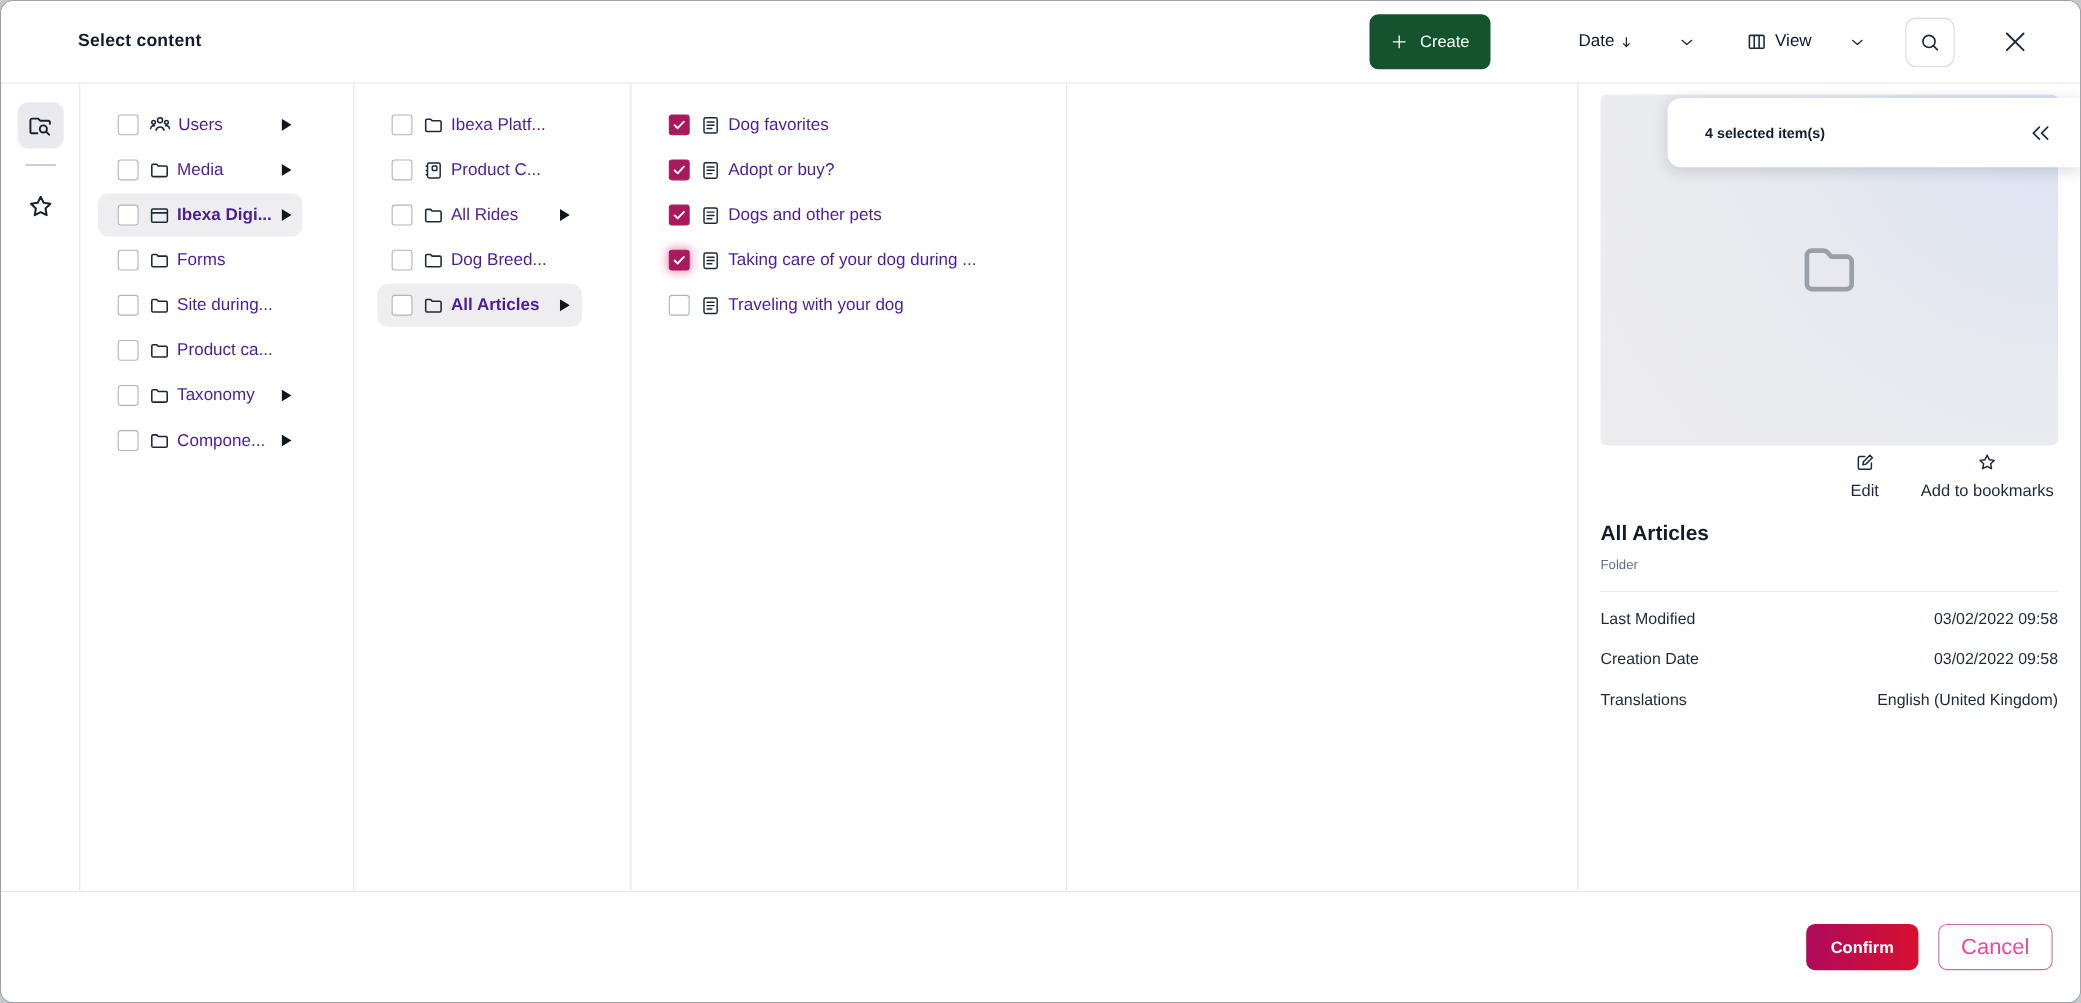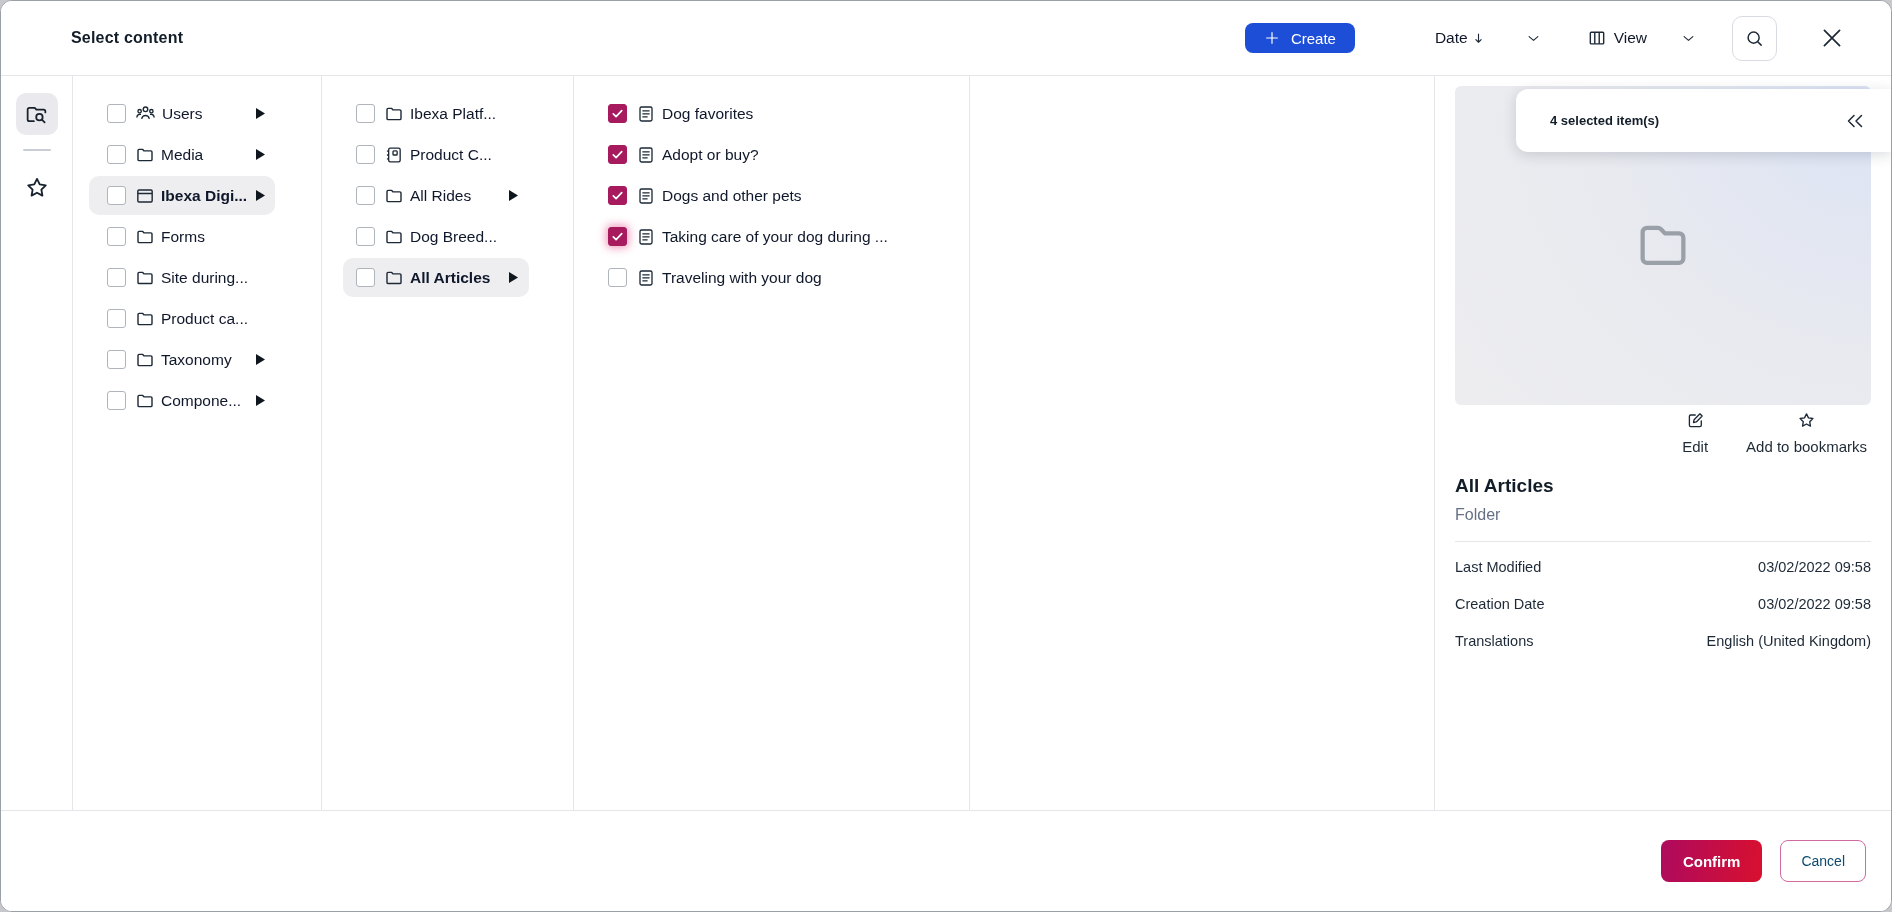--- a/index.html
+++ b/index.html
@@ -17,22 +17,22 @@
   }
   
   .hdr{
     position:absolute;top:0;left:0;right:0;height:75px;
     border-bottom:1px solid #e4e6ea;display:flex;align-items:center;
     padding:0 42px 0 70px;box-sizing:border-box;background:#fff;z-index:6;
   }
   .hdr h1{font-size:16px;font-weight:700;color:#121d29;margin:0;letter-spacing:.2px;}
   .hdr-actions{margin-left:auto;display:flex;align-items:center;}
   .btn-create{
-    display:flex;align-items:center;gap:11px;height:30px;padding:0 19px;
-    background:#1d4ed8;color:#fff;border:none;border-radius:8px;
+    display:flex;align-items:center;gap:11px;height:50px;padding:0 19px;
+    background:#14532d;color:#fff;border:none;border-radius:8px;
     font-size:15px;font-family:inherit;cursor:pointer;margin-right:80px;
   }
   .ctrl{display:flex;align-items:center;cursor:pointer;font-size:15.5px;color:#0f172a;}
   .ctrl svg{display:block;}
   .sort-ctrl{margin-right:46px;}
   .sort-ctrl .chev{margin-left:40px;}
   .view-ctrl{margin-right:36px;}
   .view-ctrl .vlabel{margin-left:7px;}
   .view-ctrl .chev{margin-left:34px;}
   .btn-search{
@@ -71,40 +71,40 @@
   .col-2 .tree-row.selected::before{left:21px;right:44px;}
   .tree-row>*{position:relative;z-index:1;}
   .cb{
     width:19px;height:19px;border:1px solid #b0b4bb;border-radius:3px;
     background:#fff;flex:none;box-sizing:border-box;
     display:flex;align-items:center;justify-content:center;
   }
   .cb.checked{background:#a81a5e;border-color:#a81a5e;}
   .cb.focused{box-shadow:0 0 8px 2px rgba(216,18,98,.42);}
   .ticon{margin-left:9px;flex:none;display:flex;color:#1d2936;}
-  .tlabel{margin-left:6px;font-size:15.5px;color:#0f172a;}
+  .tlabel{margin-left:6px;font-size:15.5px;color:#4c1d95;}
   .tree-row.bold .tlabel{font-weight:700;}
   .caret{position:absolute;left:183px;display:flex;z-index:1;}
   .col-2 .caret{left:187px;}
   
   .preview-image{
     height:319px;border-radius:6px;
     background:radial-gradient(circle at 100% 0%,#dbe3f5 0%,#e9eaef 55%,#ededf0 100%);
     display:flex;align-items:center;justify-content:center;
   }
   .preview-actions{
     margin-top:13px;display:flex;justify-content:flex-end;gap:38px;
     padding-right:4px;align-items:center;height:30px;
   }
   .link-btn{
     display:flex;align-items:center;gap:8px;background:none;border:none;
     font-size:15px;color:#1d2936;font-family:inherit;cursor:pointer;padding:0;flex-direction:column;
   }
   .pv-title{font-size:19px;font-weight:700;margin:27px 0 0;color:#121d29;}
-  .pv-type{font-size:16px;color:#667085;margin-top:9px;}
+  .pv-type{font-size:12px;color:#667085;margin-top:9px;}
   .pv-hr{border:none;border-top:1px solid #e4e6ea;margin:17px 0 6px;}
   .meta-row{display:flex;justify-content:space-between;align-items:center;height:37px;font-size:14.5px;}
   .meta-row .mlabel{color:#1d2936;}
   .meta-row .mvalue{color:#1d2936;}
   
   .sel-card{
     position:absolute;top:88px;right:0;width:375px;height:63px;z-index:7;
     background:#fff;border-radius:12px 0 0 12px;
     box-shadow:0 3px 14px rgba(20,30,45,.16);
     display:flex;align-items:center;box-sizing:border-box;padding:0 22px 0 34px;
@@ -117,21 +117,21 @@
     border-top:1px solid #e4e6ea;display:flex;align-items:center;
     justify-content:flex-end;gap:18px;padding-right:25px;box-sizing:border-box;
   }
   .btn-confirm{
     height:42px;padding:0 22px;border:none;border-radius:8px;color:#fff;
     font-size:15px;font-weight:600;font-family:inherit;cursor:pointer;
     background:linear-gradient(95deg,#ae0a5e 0%,#d8102f 100%);
   }
   .btn-cancel{
     height:42px;padding:0 20px;border:1px solid #cf6ba0;border-radius:8px;
-    background:#fff;color:#0c4a6e;font-size:14px;font-family:inherit;cursor:pointer;
+    background:#fff;color:#ec4899;font-size:20px;font-family:inherit;cursor:pointer;
   }
 </style>
 </head>
 <body>
 
 <div class="modal">
 
   <div class="hdr">
     <h1>Select content</h1>
     <div class="hdr-actions">

